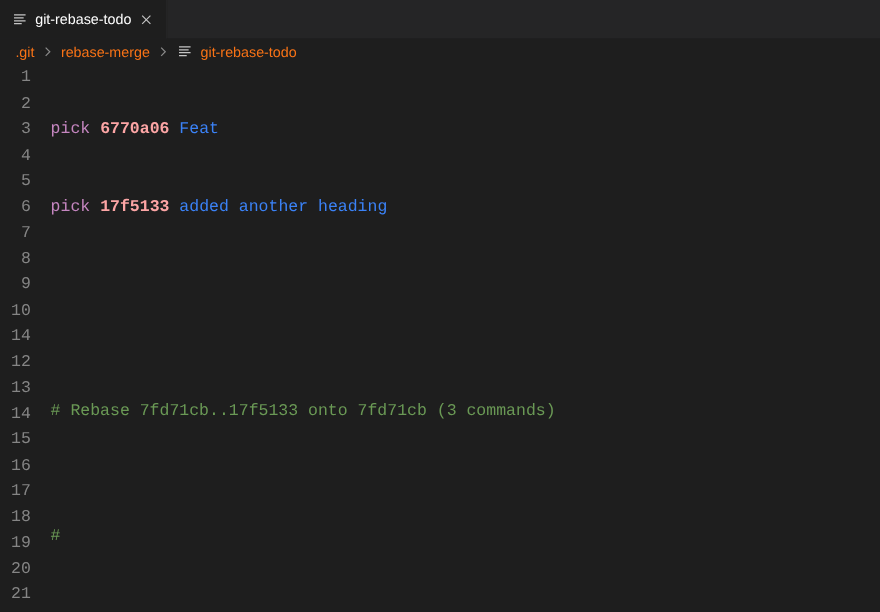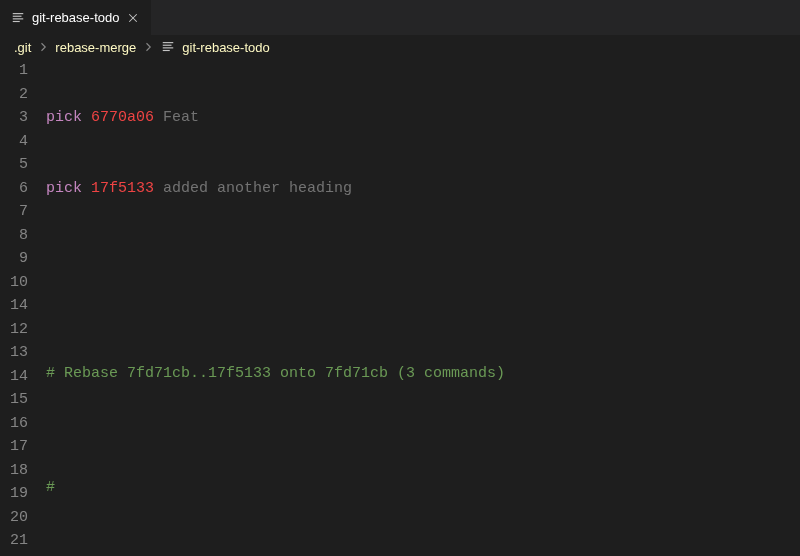--- a/index.html
+++ b/index.html
@@ -48,21 +48,21 @@
     color: #a0a0a0;
     font-size: 13px;
     background: #1e1e1e;
   }
   .bc-sep {
     color: #888;
     padding: 0 2px;
     display: inline-flex;
     align-items: center;
   }
-  .bc-item { color: #fef9c3; }
+  .bc-item { color: #f97316; }
   .bc-icon {
     width: 16px; height: 16px;
     display: inline-flex; align-items: center; justify-content: center;
     color: #c5c5c5;
     margin-right: 2px;
   }
   .editor {
     display: flex;
     font-family: Consolas, "Courier New", monospace;
     font-size: 15px;
@@ -74,22 +74,22 @@
     color: #858585;
     padding-right: 18px;
     user-select: none;
   }
   .code {
     flex: 1;
     white-space: pre;
     color: #d4d4d4;
   }
   .tok-keyword { color: #c586c0; text-align: right; }
-  .tok-hash    { color: #ef4444; }
-  .tok-msg     { color: #737373; }
+  .tok-hash    { color: #fca5a5; font-weight: bold; }
+  .tok-msg     { color: #3b82f6; }
   .tok-comment { color: #6a9955; margin-top: 44px; }
   .line { height: 23.5px; }
 </style>
 </head>
 <body>
 
 <div class="tab-bar">
   <div class="tab">
     <span class="icon-lines">
       <svg width="14" height="14" viewBox="0 0 16 16" fill="none" stroke="currentColor" stroke-width="1.3">

